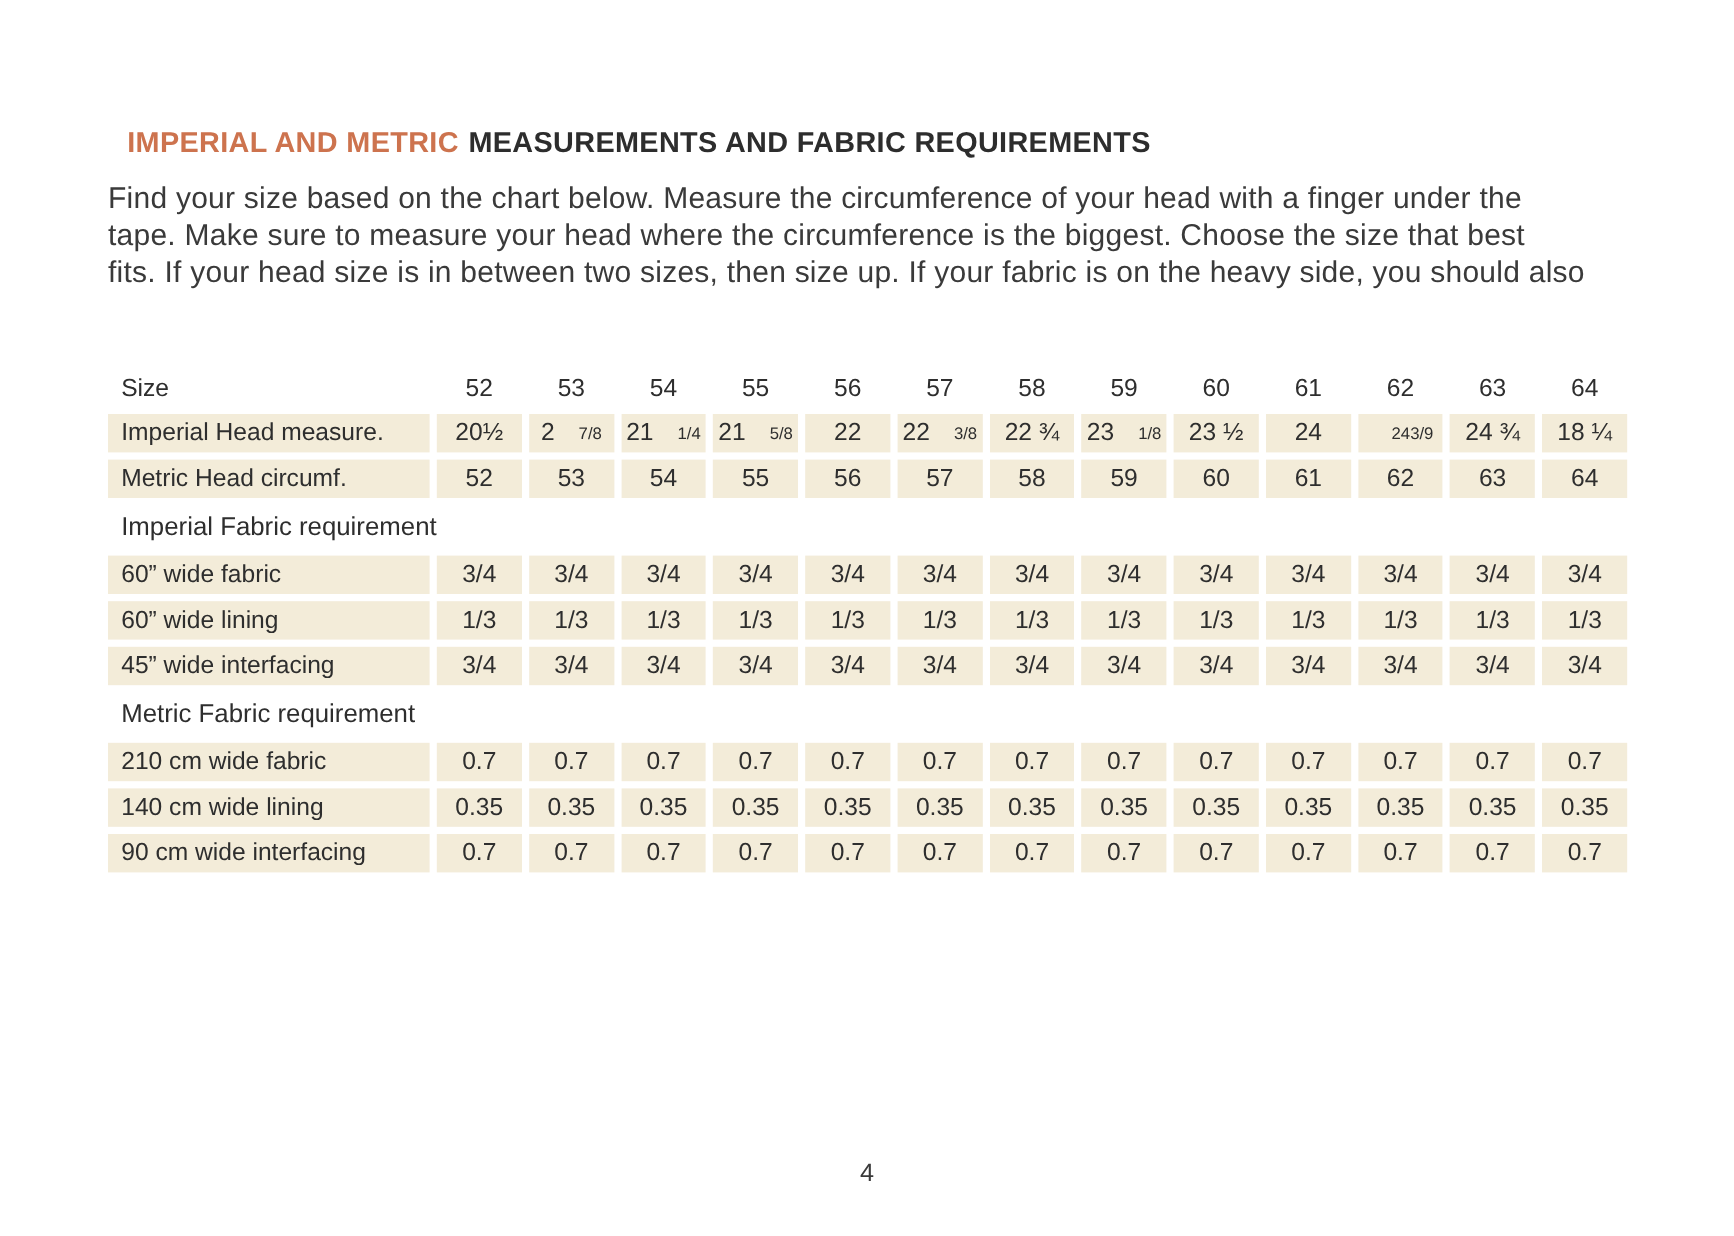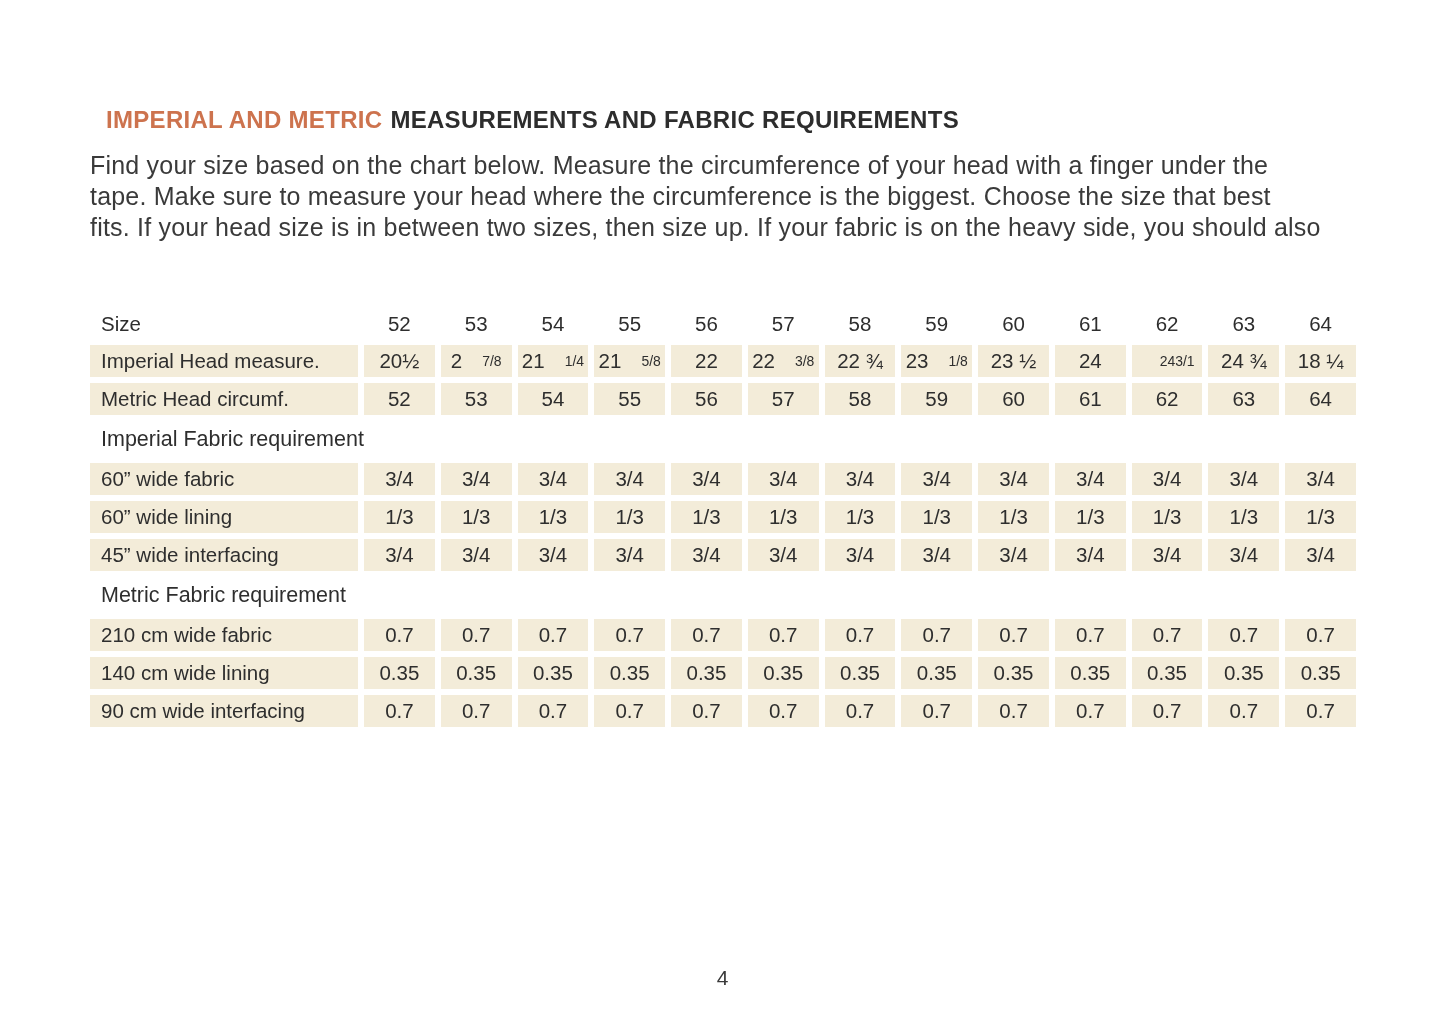--- a/index.html
+++ b/index.html
@@ -59,21 +59,21 @@
       <div class="cell bg">2 <span class="frac">7/8</span></div>
       <div class="cell bg">21 <span class="frac">1/4</span></div>
       <div class="cell bg">21 <span class="frac">5/8</span></div>
       <div class="cell bg">22</div>
       <div class="cell bg">22 <span class="frac">3/8</span></div>
       <div class="cell bg">22 ¾</div>
       <div class="cell bg">23 <span class="frac">1/8</span></div>
       <div class="cell bg">23 ½</div>
       <div class="cell bg">24</div>
       <div class="cell bg">
-        <span class="frac">243/1</span>
+        <span class="frac">243/9</span>
       </div>
       <div class="cell bg">24 ¾</div>
       <div class="cell bg">18 ¼</div>
       <div class="cell label bg">Metric Head circumf.</div>
       <div class="cell bg">52</div>
       <div class="cell bg">53</div>
       <div class="cell bg">54</div>
       <div class="cell bg">55</div>
       <div class="cell bg">56</div>
       <div class="cell bg">57</div>

